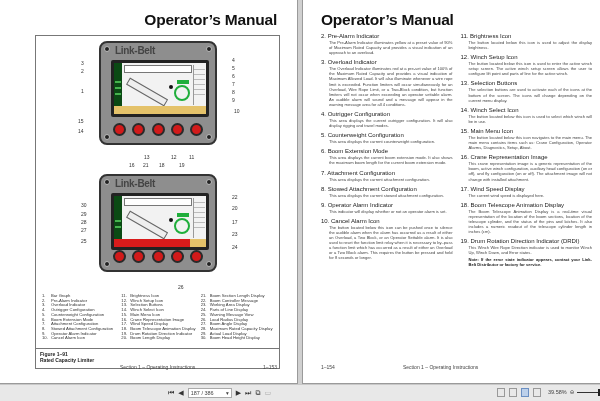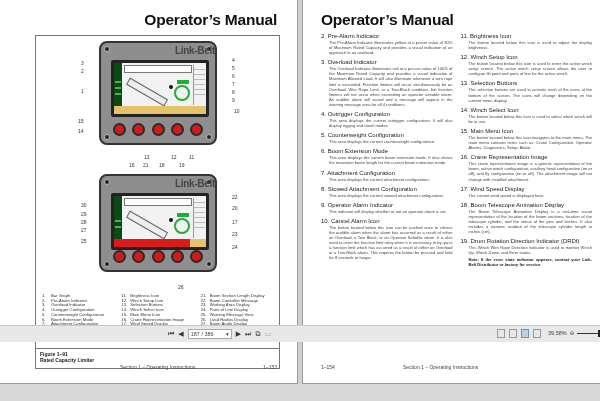--- a/index.html
+++ b/index.html
@@ -1,30 +1,30 @@
 <!DOCTYPE html>
 <html><head>
 <meta charset="utf-8">
 <style>
   * { box-sizing: border-box; margin: 0; padding: 0; }
   html, body { width: 600px; height: 401px; overflow: hidden; background: #d9d9d9; font-family: "Liberation Sans", sans-serif; color: #222; }
-  .viewer { position: relative; width: 600px; height: 342px; background: #c2410c; }
+  .viewer { position: relative; width: 600px; height: 401px; background: #c2410c; }
   .page { position: absolute; top: 0; background: #fff; border: 1px solid #9a9a9a; }
   .page-left { left: 0; width: 298px; height: 384px; border-left: none; border-top: none; }
   .page-right { left: 302px; width: 298px; height: 384px; border-top: none; border-right: none; }
   .page-title { position: absolute; font-weight: bold; font-size: 15.5px; color: #111; letter-spacing: -0.2px; }
   .page-left .page-title { right: 20px; top: 11px; }
   .page-right .page-title { left: 18px; top: 11px; }
 
   .figure-box { position: absolute; left: 35px; top: 35px; width: 245px; height: 334px; border: 1px solid #777; }
   .device { position: absolute; width: 118px; background: #8e8e8e; border-radius: 8px; border: 2px solid #333; }
   .device-1 { left: 63px; top: 5px; height: 104px; }
   .device-2 { left: 63px; top: 138px; height: 98px; }
   .device .screw { position: absolute; width: 6px; height: 6px; border-radius: 50%; background: #222; border: 1px solid #bbb; }
-  .device .brand { position: absolute; top: 2px; left: 0; right: 0; text-align: right; font-weight: bold; font-size: 10px; color: #444; letter-spacing: -0.3px; }
+  .device .brand { position: absolute; top: 2px; left: 0; right: 0; text-align: left; font-weight: bold; font-size: 10px; color: #444; letter-spacing: -0.3px; padding-left: 14px; }
   .device .bezel { position: absolute; left: 10px; top: 17px; width: 98px; height: 57px; background: #222; border-radius: 2px; }
   .device .lcd { position: absolute; left: 3px; top: 3px; right: 3px; bottom: 3px; background: #f2f2f2; }
   .lcd .bargraph { position: absolute; left: 0; top: 0; width: 8px; bottom: 8px; background: #0b4a14; }
   .lcd .bargraph .tick { position: absolute; left: 1px; width: 6px; height: 2px; background: #46b34e; }
   .lcd .topbar { position: absolute; left: 10px; top: 2px; right: 14px; height: 8px; border: 1px solid #777; background: #fff; }
   .lcd .sidebar-r { position: absolute; right: 1px; top: 2px; width: 12px; bottom: 9px; border-left: 1px solid #999; }
   .lcd .sidebar-r div { height: 5px; border-bottom: 1px solid #bbb; }
   .lcd .boom { position: absolute; left: 14px; top: 14px; width: 44px; height: 8px; border: 1px solid #666; transform: rotate(30deg); transform-origin: left center; background: #eee; }
   .lcd .wind { position: absolute; right: 16px; top: 22px; width: 16px; height: 16px; border-radius: 50%; border: 2px solid #1fae3b; }
   .lcd .wind-label { position: absolute; right: 17px; top: 17px; width: 12px; height: 4px; background: #1fae3b; }

